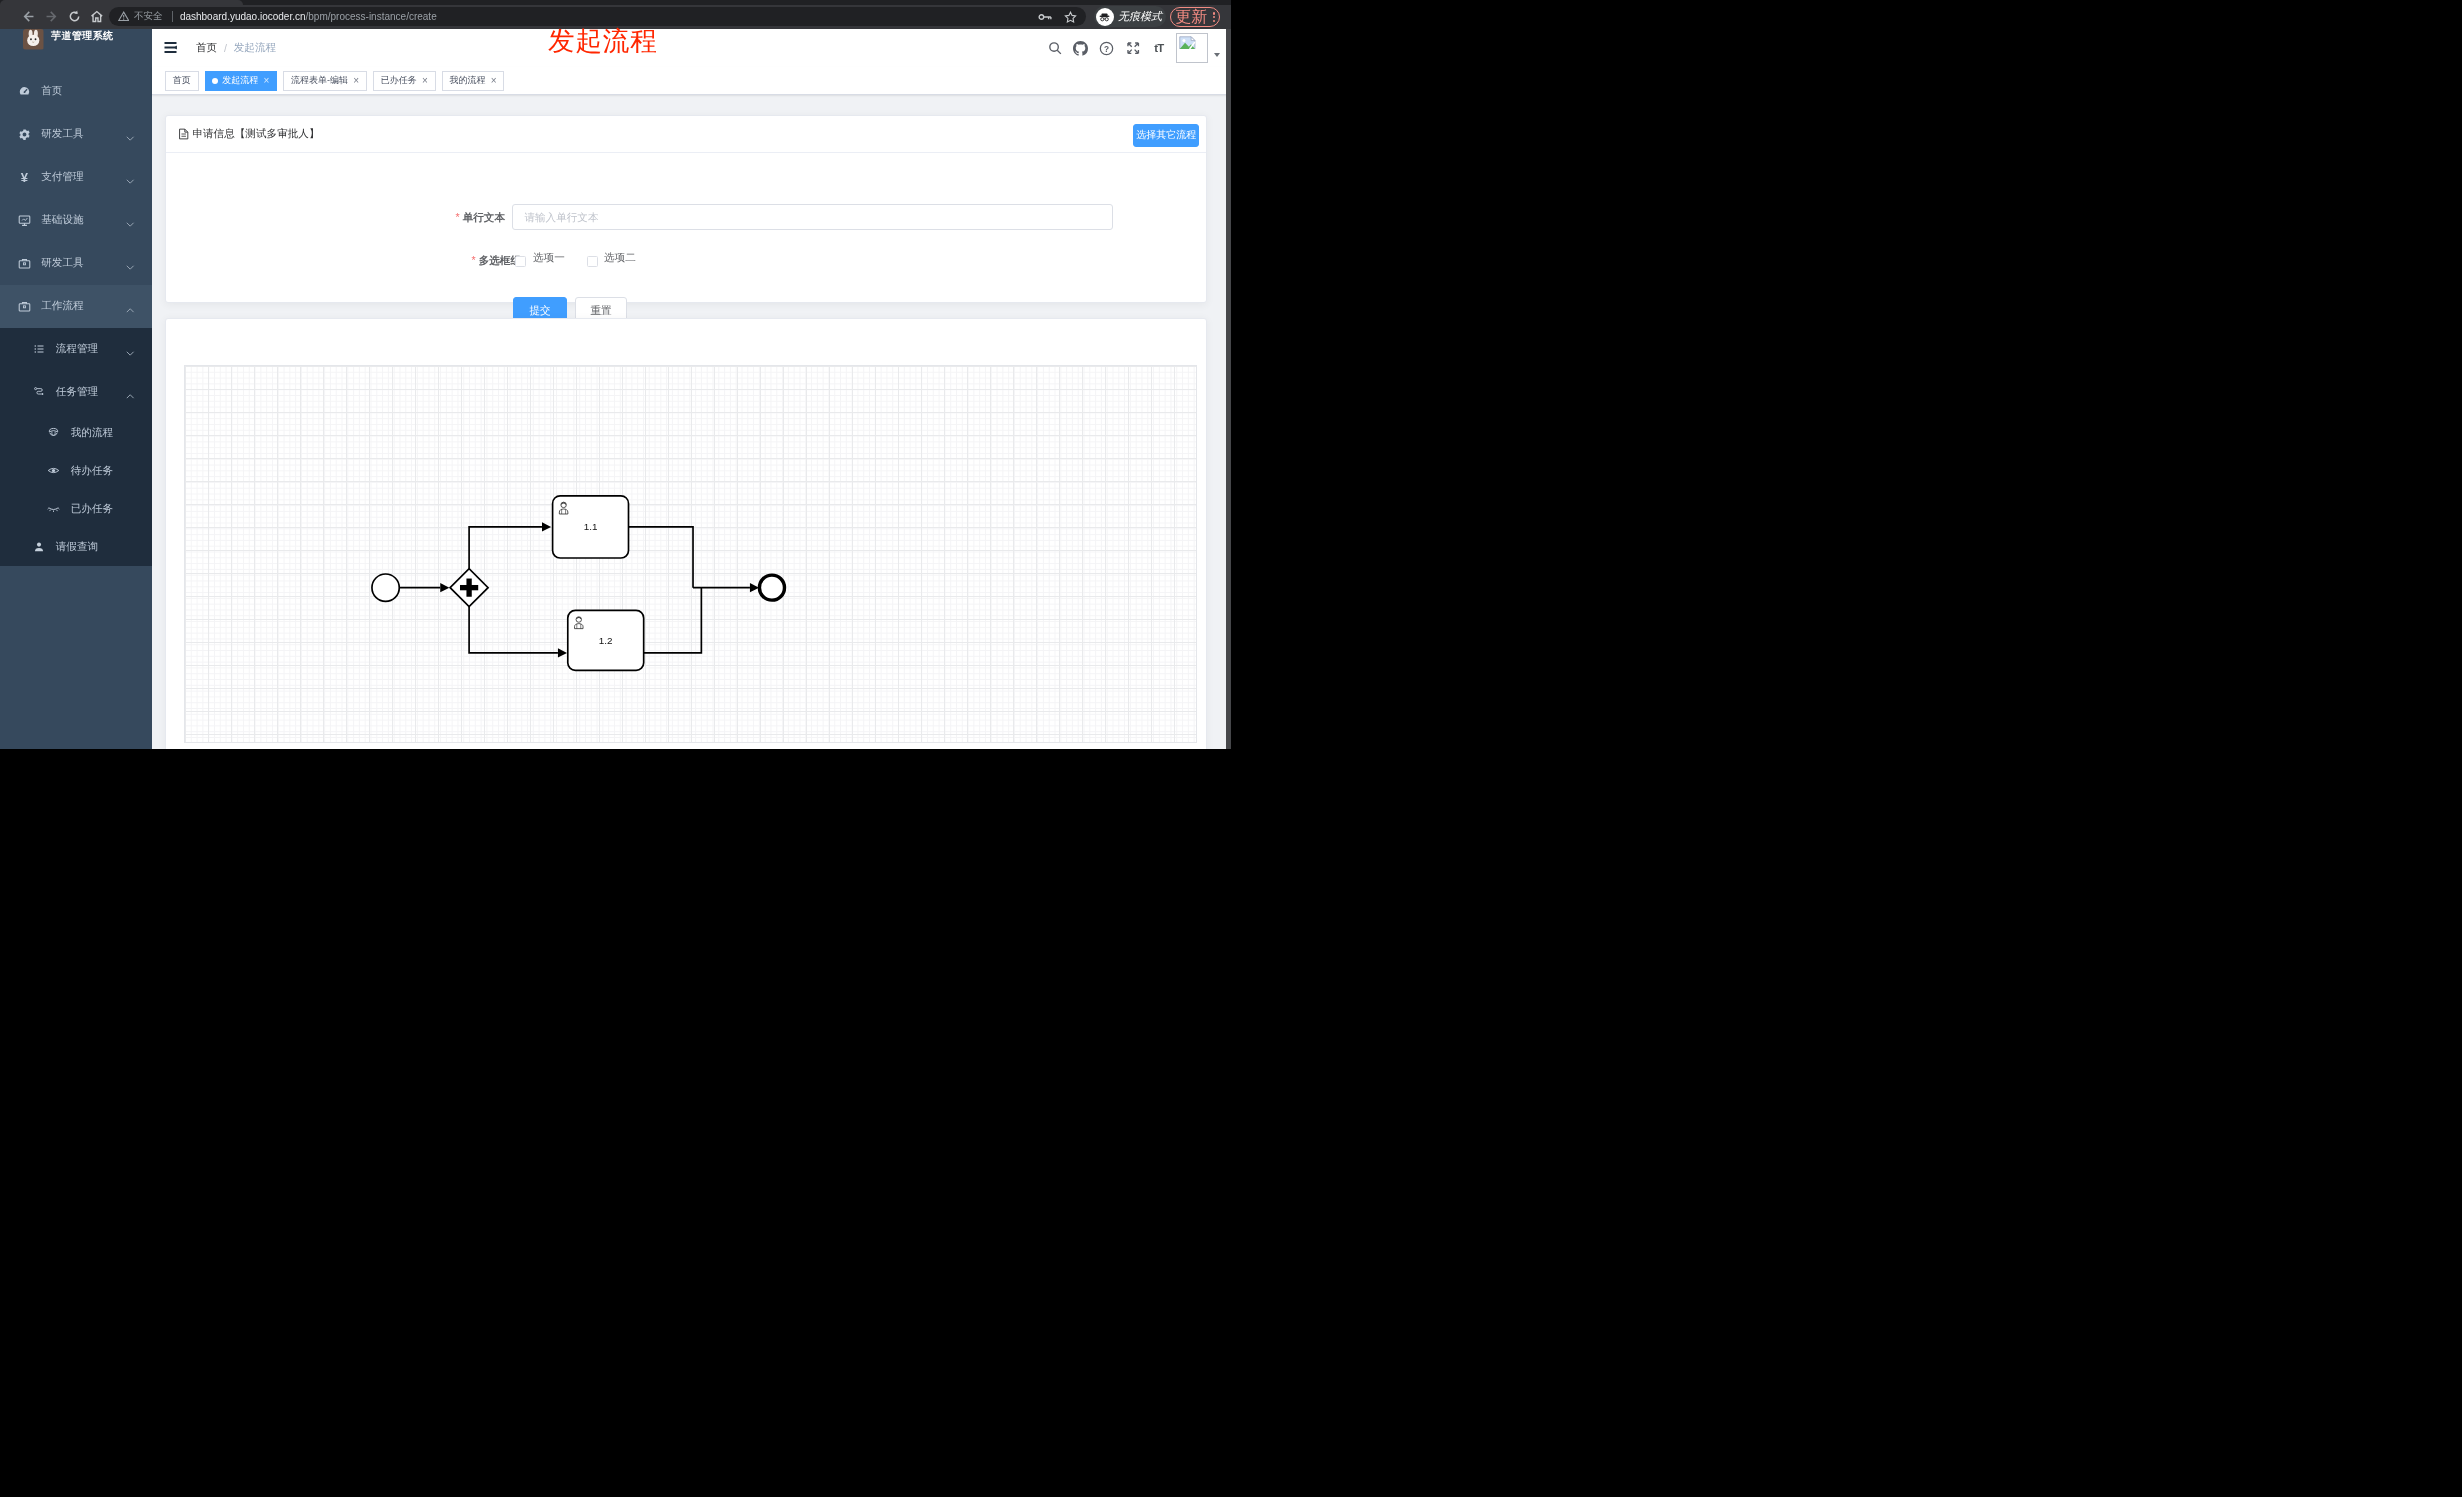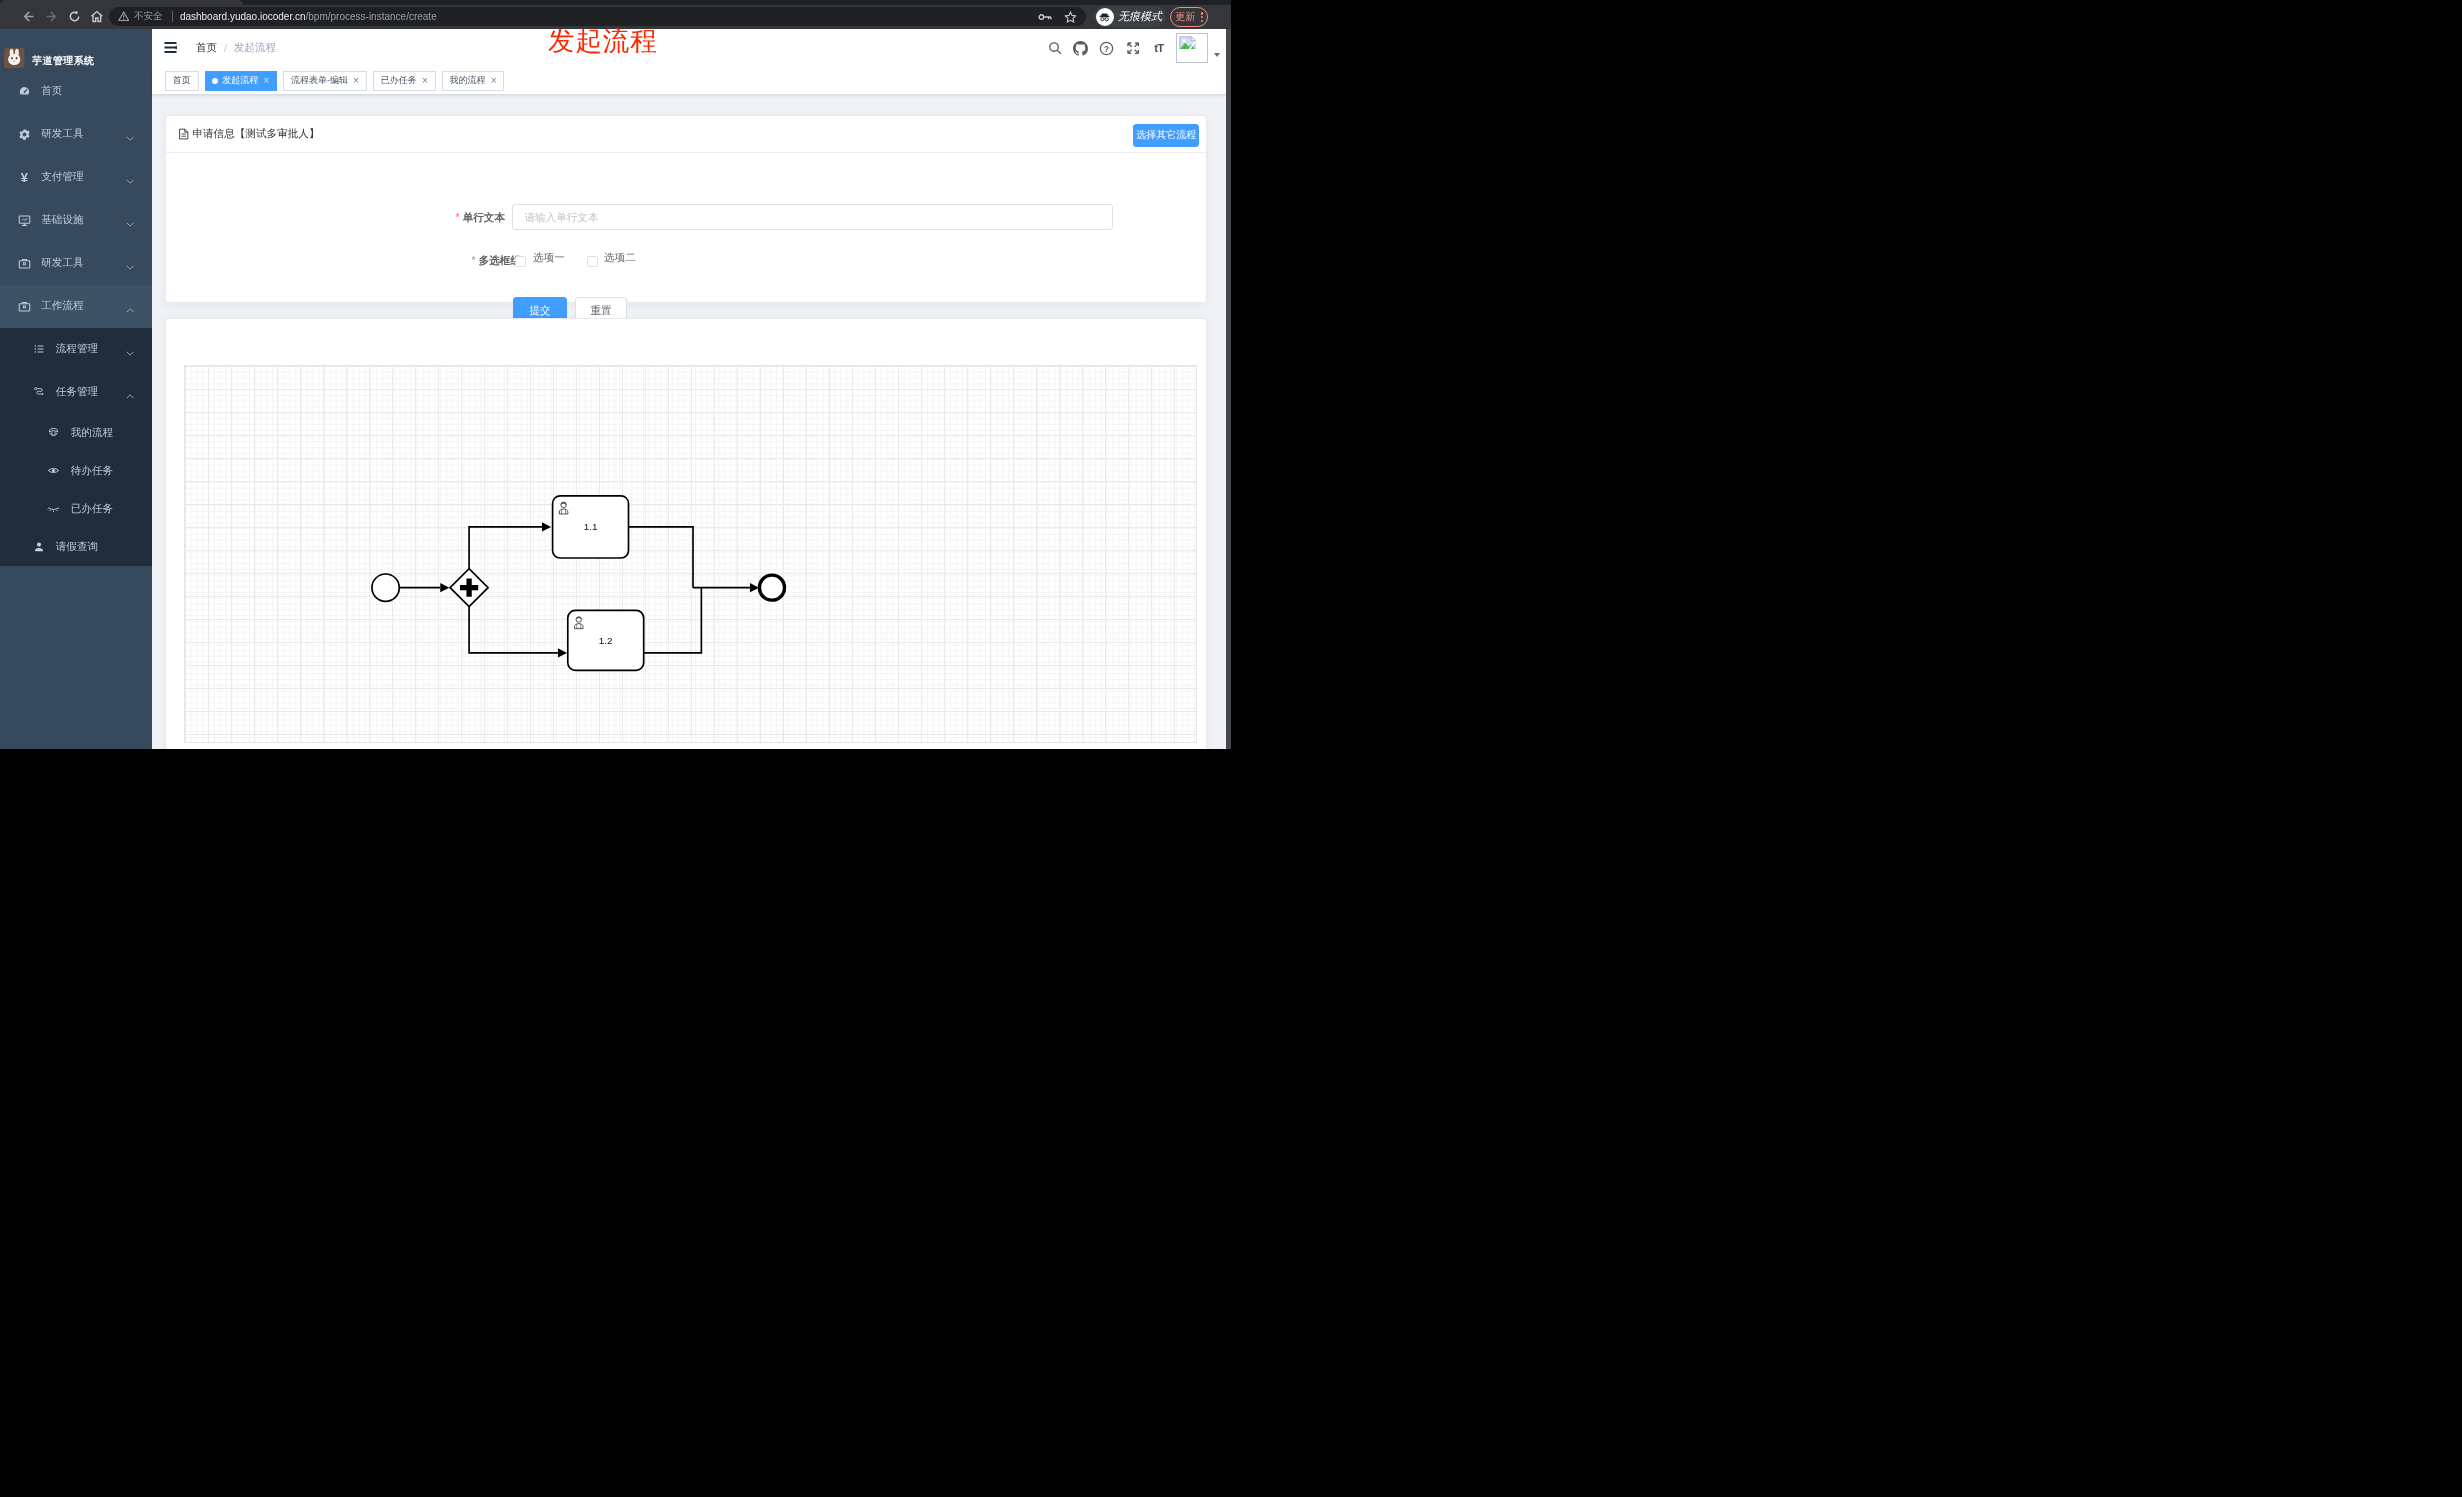--- a/index.html
+++ b/index.html
@@ -18,31 +18,31 @@
               display:flex; align-items:center; padding:0 9px; cursor:text; }
   .url-sec { color:#9aa0a6; font-size:9.5px; margin:0 3px 0 4.6px; }
   .url-div { width:0.8px; height:11.4px; background:#5f6368; margin:0 6.8px; }
   .url-text { font-size:10px; color:#e8eaed; white-space:nowrap; }
   .url-text .path { color:#9aa0a6; }
   .pill-right { margin-left:auto; display:flex; align-items:center; gap:12px; }
   .incog-chip { position:absolute; left:1094px; top:1.9px; height:21px; width:72px; background:#3c4043; border-radius:10.6px;
                 display:flex; align-items:center; gap:4.6px; padding-left:1.5px; }
   .incog-chip .spy { width:18px; height:18px; border-radius:50%; background:#fff; display:flex; align-items:center; justify-content:center; }
   .incog-chip .lbl { color:#fff; font-size:11px;font-style:italic; }
-  .update-pill { position:absolute; left:1170px; top:2.7px; height:20px; width:38px; border:1.5px solid #f28b82; border-radius:10.6px;
-                 display:flex; align-items:center; justify-content:center; gap:5.3px; color:#f28b82; font-size:10px; cursor:pointer; }
+  .update-pill { position:absolute; left:1170px; top:2.7px; height:20px; width:50px; border:1.5px solid #f28b82; border-radius:10.6px;
+                 display:flex; align-items:center; justify-content:center; gap:5.3px; color:#f28b82; font-size:16px; cursor:pointer; }
   .dots3 { display:flex; flex-direction:column; gap:1.5px; }
   .dots3 i { width:2.3px; height:2.3px; border-radius:50%; background:#f28b82; }
 
   
   .annotation { position:absolute; left:548px; top:23px; z-index:50; color:#ff2600; font-size:26.6px; letter-spacing:0.8px; font-weight:500; pointer-events:none; }
 
   
   .sidebar { position:absolute; left:0; top:29px; bottom:0; width:152px; background:#36495d; color:#bfcbd9; font-size:10.6px; }
-  .logo-row { height:39px; display:flex; align-items:flex-end; gap:7.6px; padding-left:4px; }
+  .logo-row { height:39px; display:flex; align-items:flex-start; gap:7.6px; padding-left:23px; }
   .logo-av { width:20.5px; height:20.5px; border-radius:3px; overflow:hidden; flex:none; }
   .logo-title { color:#fff; font-weight:bold; font-size:10px; letter-spacing:0.4px; }
   .menu { padding-top:1.5px; }
   .m-item { position:relative; display:flex; align-items:center; height:43px; cursor:pointer; }
   .m-item .ic { width:13.7px; height:13.7px; flex:none; margin-right:10px; display:flex; align-items:center; justify-content:center; }
   .lvl1 { padding-left:17.5px; }
   .lvl2 { padding-left:32px; }
   .lvl3 { padding-left:47px; }
   .h50 { height:38px; }
   .m-item .chev { position:absolute; right:17.5px; top:50%; margin-top:-3px; }

